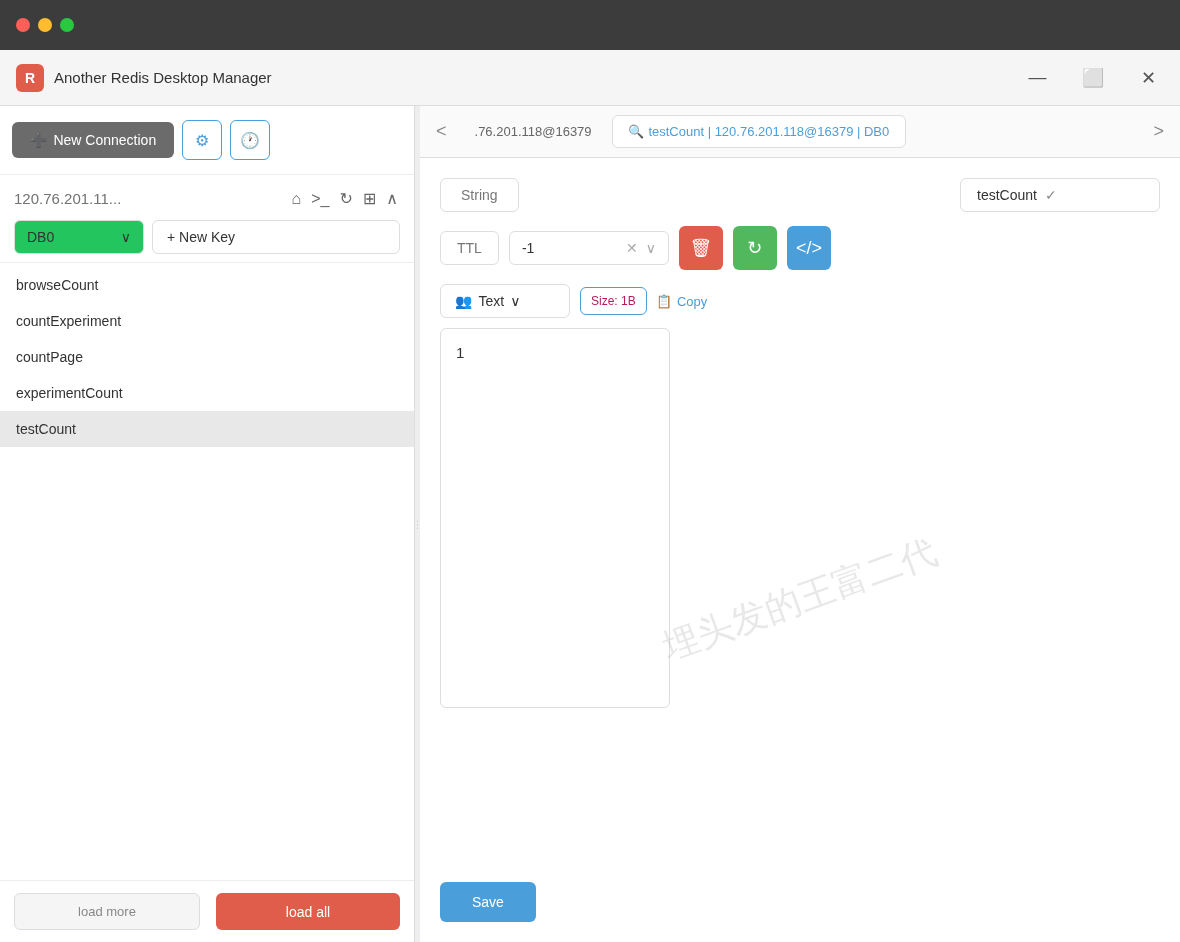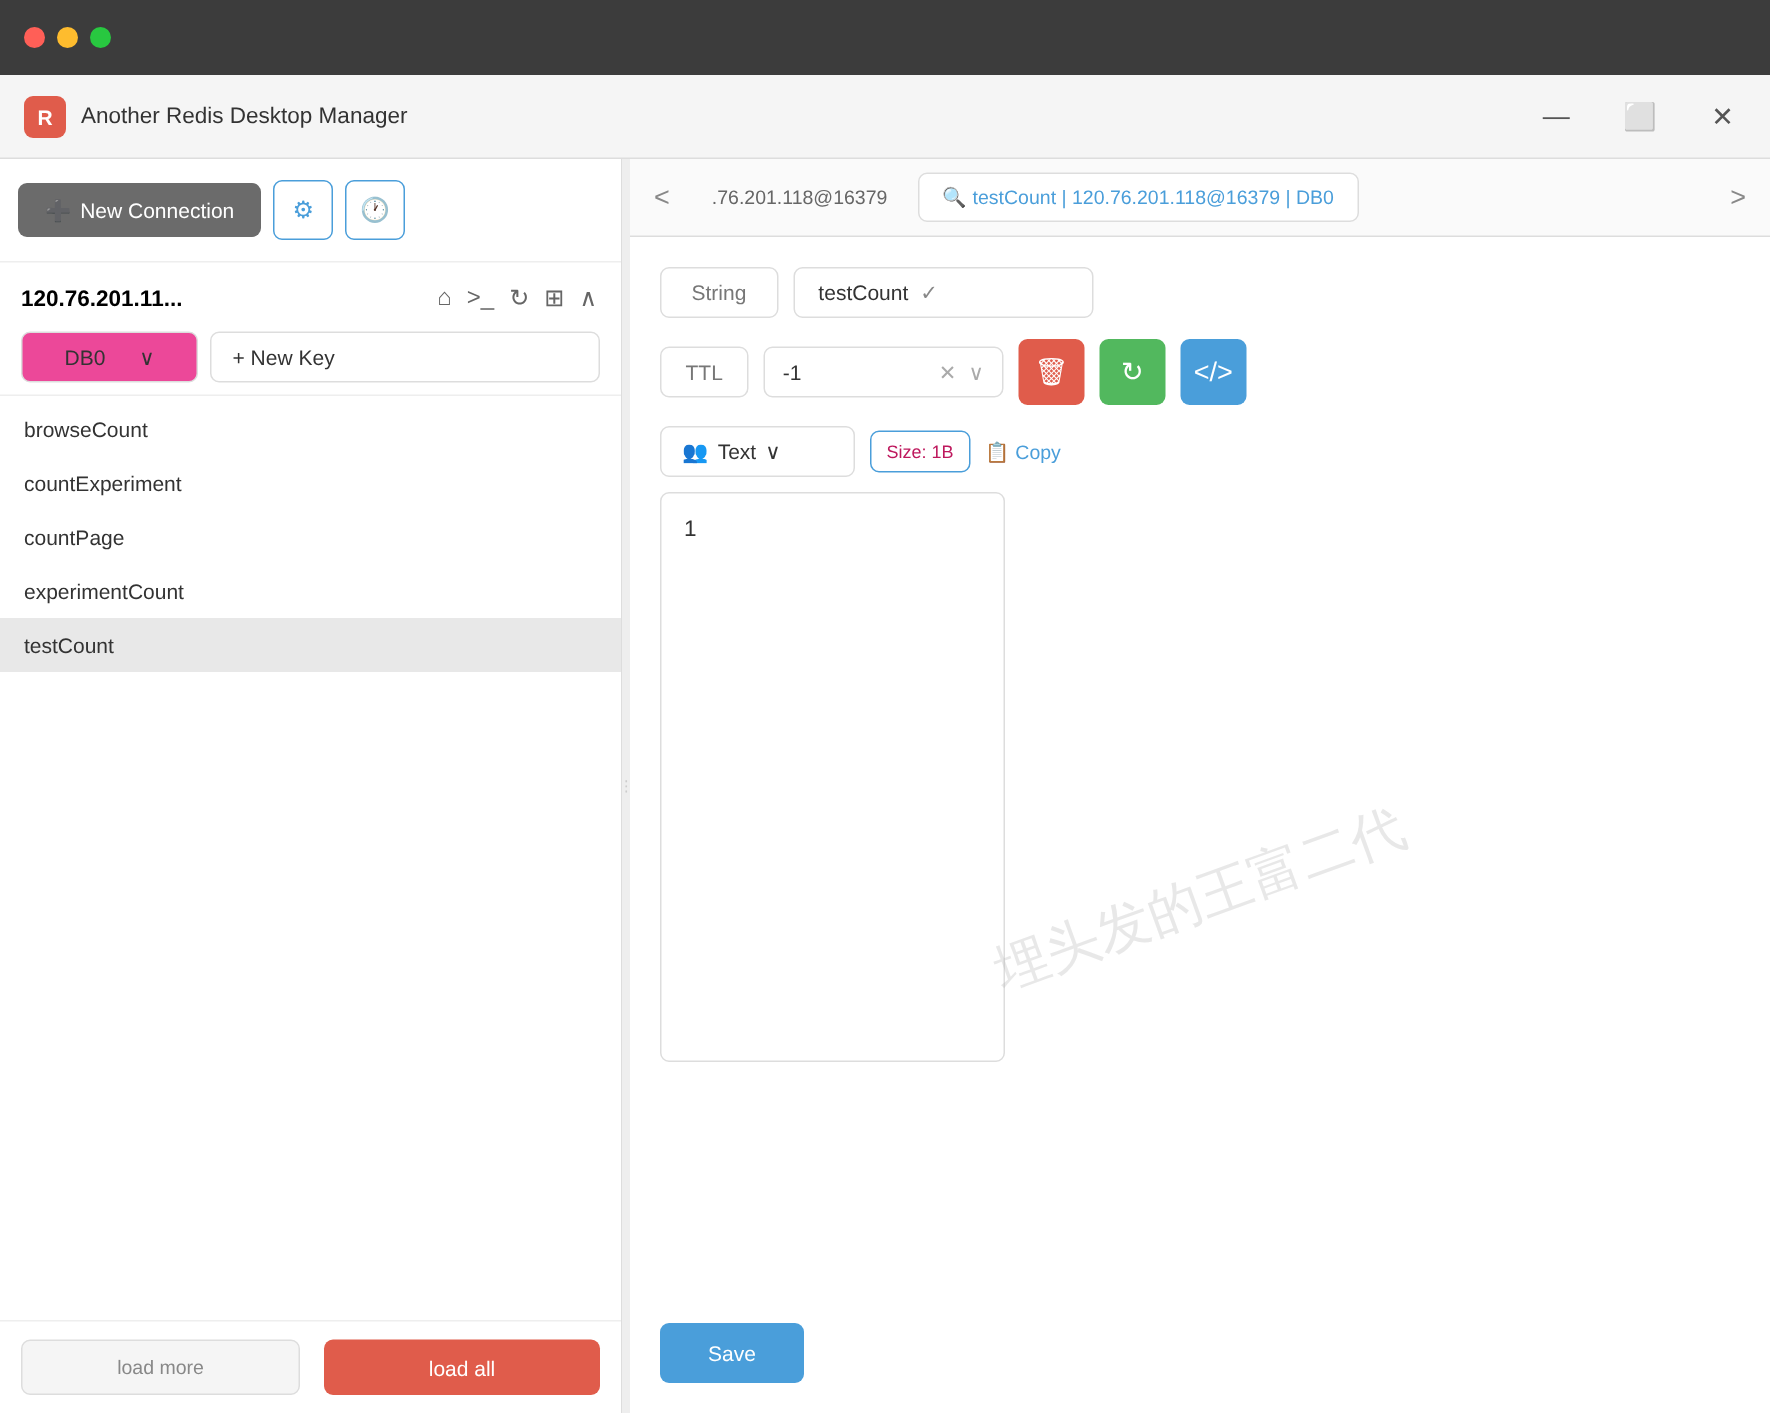--- a/index.html
+++ b/index.html
@@ -146,22 +146,22 @@
 
     .server-header {
       display: flex;
       align-items: center;
       justify-content: space-between;
       margin-bottom: 10px;
     }
 
     .server-name {
       font-size: 15px;
-      font-weight: 700;
-      color: #000000;
+      font-weight: 400;
+      color: #737373;
     }
 
     .server-actions {
       display: flex;
       gap: 6px;
       align-items: center;
     }
 
     .server-action-icon {
       font-size: 16px;
@@ -170,31 +170,31 @@
       padding: 2px;
     }
 
     .db-row {
       display: flex;
       gap: 8px;
       align-items: center;
     }
 
     .db-select {
-      background: #ec4899;
-      border: 1.5px solid #ddd;
-      border-radius: 6px;
-      padding: 8px 28px;
+      background: #22c55e;
+      border: 1.5px solid #ddd;
+      border-radius: 6px;
+      padding: 8px 12px;
       font-size: 14px;
       color: #333;
       cursor: pointer;
       display: flex;
       align-items: center;
       gap: 6px;
-      width: 118px;
+      width: 130px;
       justify-content: space-between;
     }
 
     .new-key-btn {
       background: white;
       border: 1.5px solid #ddd;
       border-radius: 6px;
       padding: 8px 14px;
       font-size: 14px;
       color: #333;
@@ -362,20 +362,21 @@
       display: flex;
       flex-direction: column;
       gap: 14px;
     }
 
     
     .key-type-row {
       display: flex;
       align-items: center;
       gap: 10px;
+      justify-content: space-between;
     }
 
     .type-badge {
       border: 1.5px solid #ddd;
       border-radius: 6px;
       padding: 8px 20px;
       font-size: 14px;
       color: #777;
       background: white;
     }

